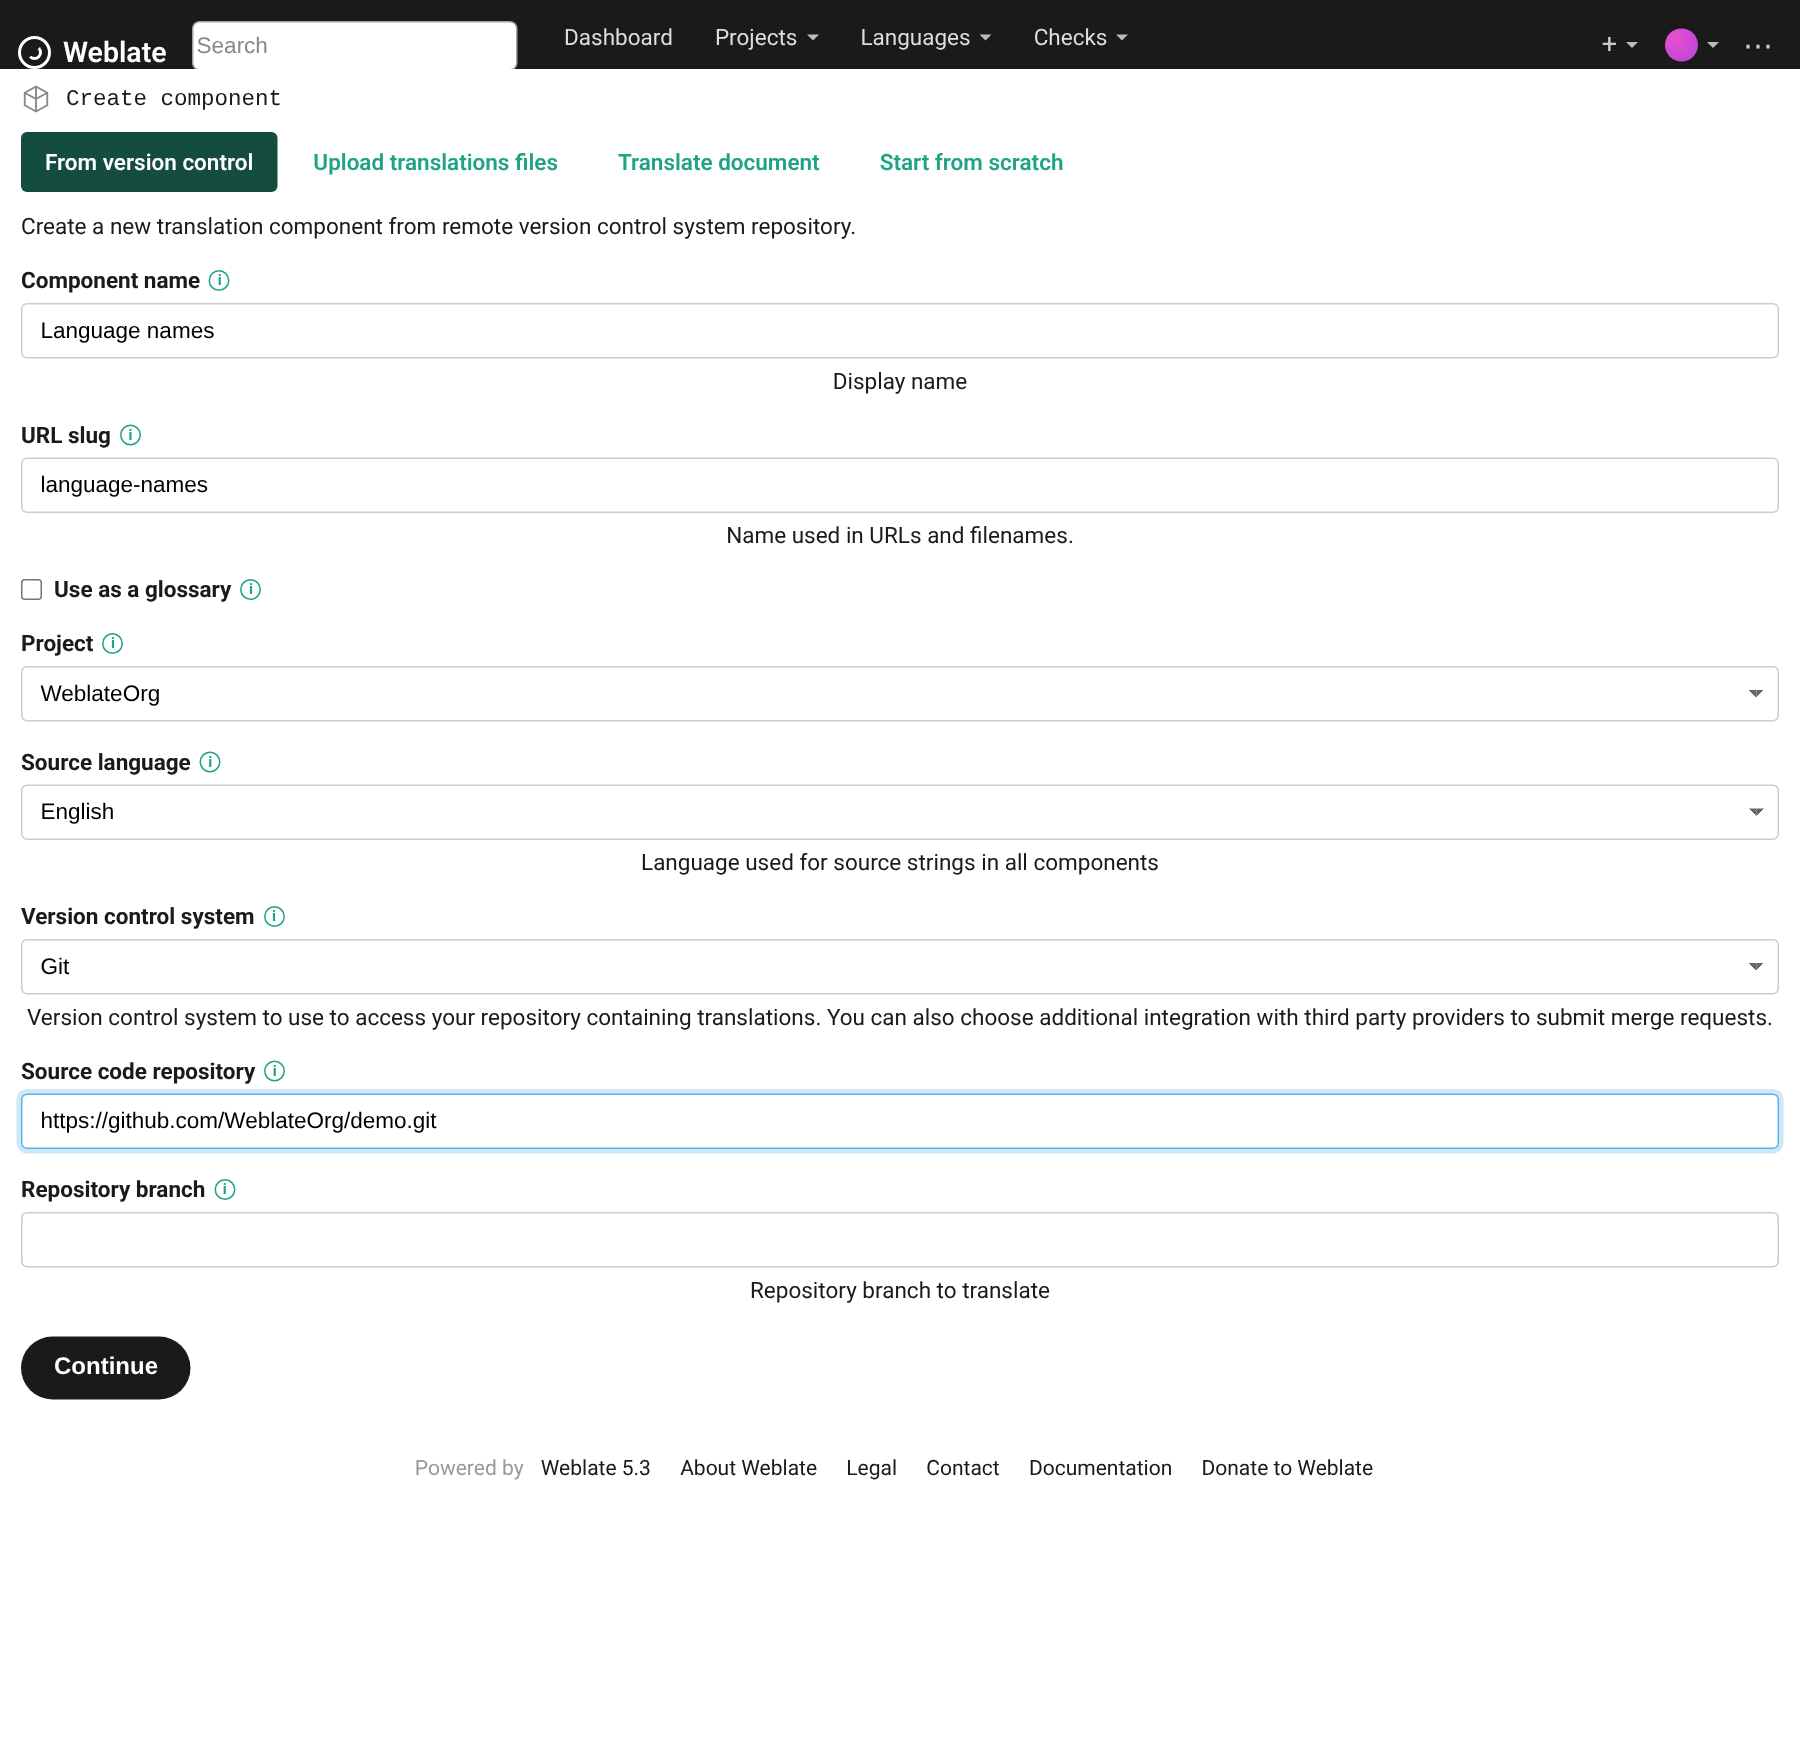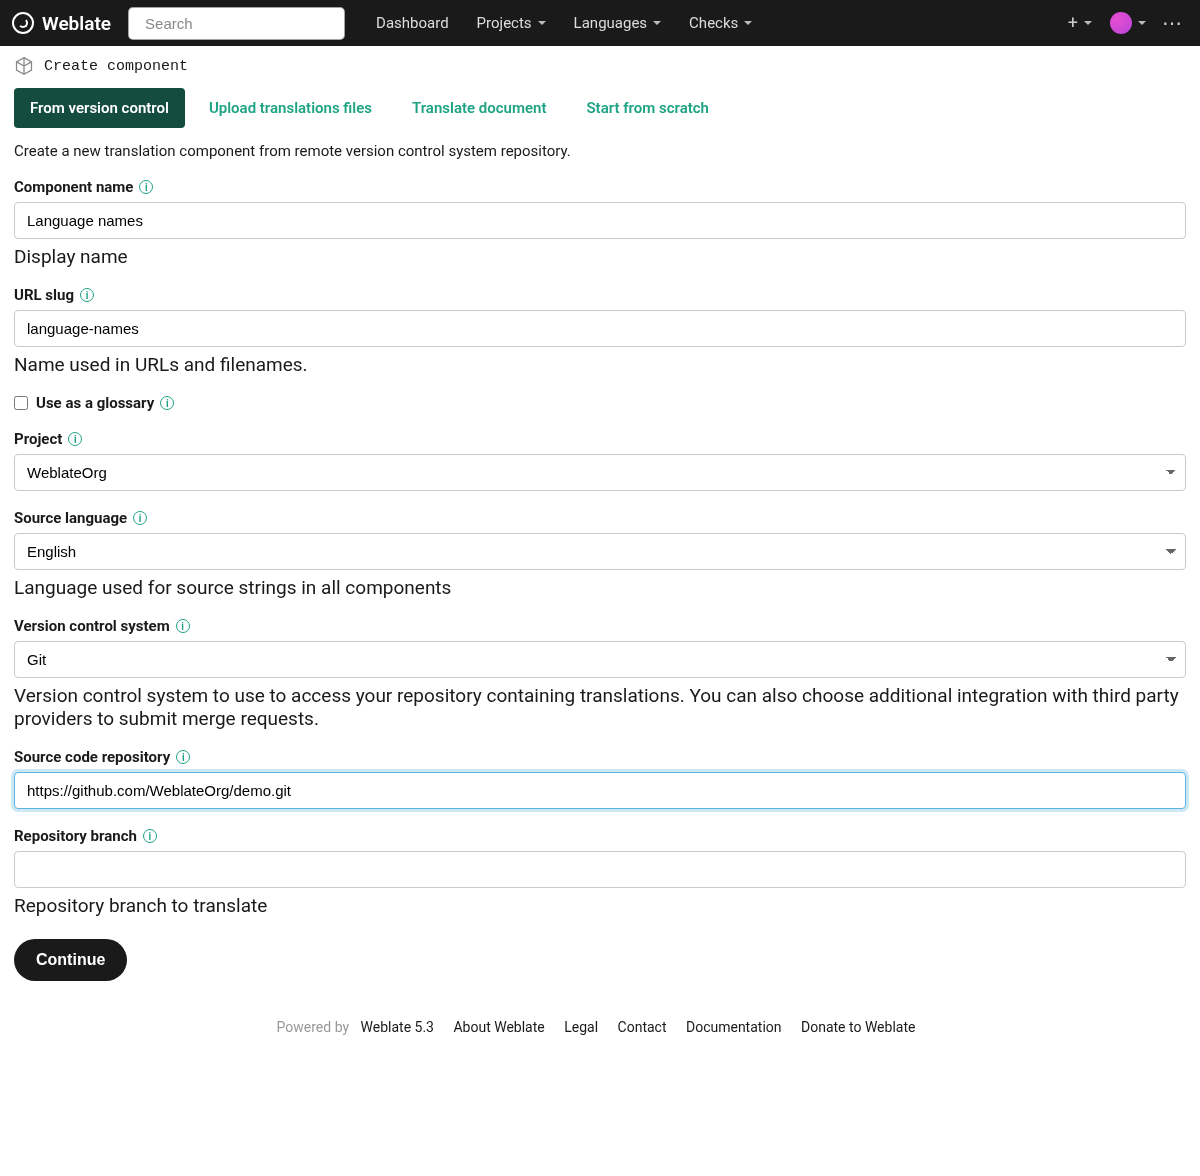--- a/index.html
+++ b/index.html
@@ -5,21 +5,21 @@
 * { box-sizing: border-box; margin: 0; padding: 0; }
 body {
   font-family: -apple-system, BlinkMacSystemFont, "Segoe UI", Roboto, "Helvetica Neue", Arial, sans-serif;
   font-size: 15px;
   color: #1a1a1a;
   background: #fff;
 }
 .navbar {
   background: #1a1a1a;
   display: flex;
-  align-items: center;
+  align-items: flex-end;
   padding: 0 12px;
   height: 46px;
 }
 .brand {
   display: flex;
   align-items: center;
   color: #fff;
   font-size: 19px;
   font-weight: 600;
   margin-right: 18px;
@@ -37,21 +37,21 @@
   top: 4px; left: 4px; right: 4px; bottom: 4px;
   border: 2px solid #fff;
   border-radius: 50%;
   border-top-color: transparent;
   border-left-color: transparent;
 }
 .search-box {
   background: #fff;
   border-radius: 4px;
   border: none;
-  padding: 7px 16px;
+  padding: 7px 2px;
   width: 215px;
   font-size: 15px;
   margin-right: 18px;
   box-shadow: 0 0 0 1px rgba(255,255,255,0.6);
 }
 .search-box::placeholder { color: #888; }
 .nav-links { display: flex; align-items: center; flex: 1; }
 .nav-link {
   color: #ddd;
   padding: 12px 14px;
@@ -132,21 +132,21 @@
   border-color: #5cb3e8;
   box-shadow: 0 0 0 3px rgba(92,179,232,0.3);
 }
 .select-input {
   appearance: none;
   background-image: linear-gradient(45deg, transparent 50%, #666 50%), linear-gradient(-45deg, transparent 50%, #666 50%);
   background-position: right 14px center, right 9px center;
   background-size: 5px 5px, 5px 5px;
   background-repeat: no-repeat;
 }
-.help-text { margin-top: 6px; font-size: 19px; color: #1a1a1a; }
+.help-text { margin-top: 6px; font-size: 15px; color: #1a1a1a; text-align: center; }
 
 .checkbox-row { display: flex; align-items: center; gap: 8px; }
 .checkbox-row input[type=checkbox] { width: 14px; height: 14px; }
 .checkbox-label { font-weight: 700; display: flex; align-items: center; gap: 6px; }
 
 .continue-btn {
   background: #1a1a1a;
   color: #fff;
   border: none;
   padding: 12px 22px;

